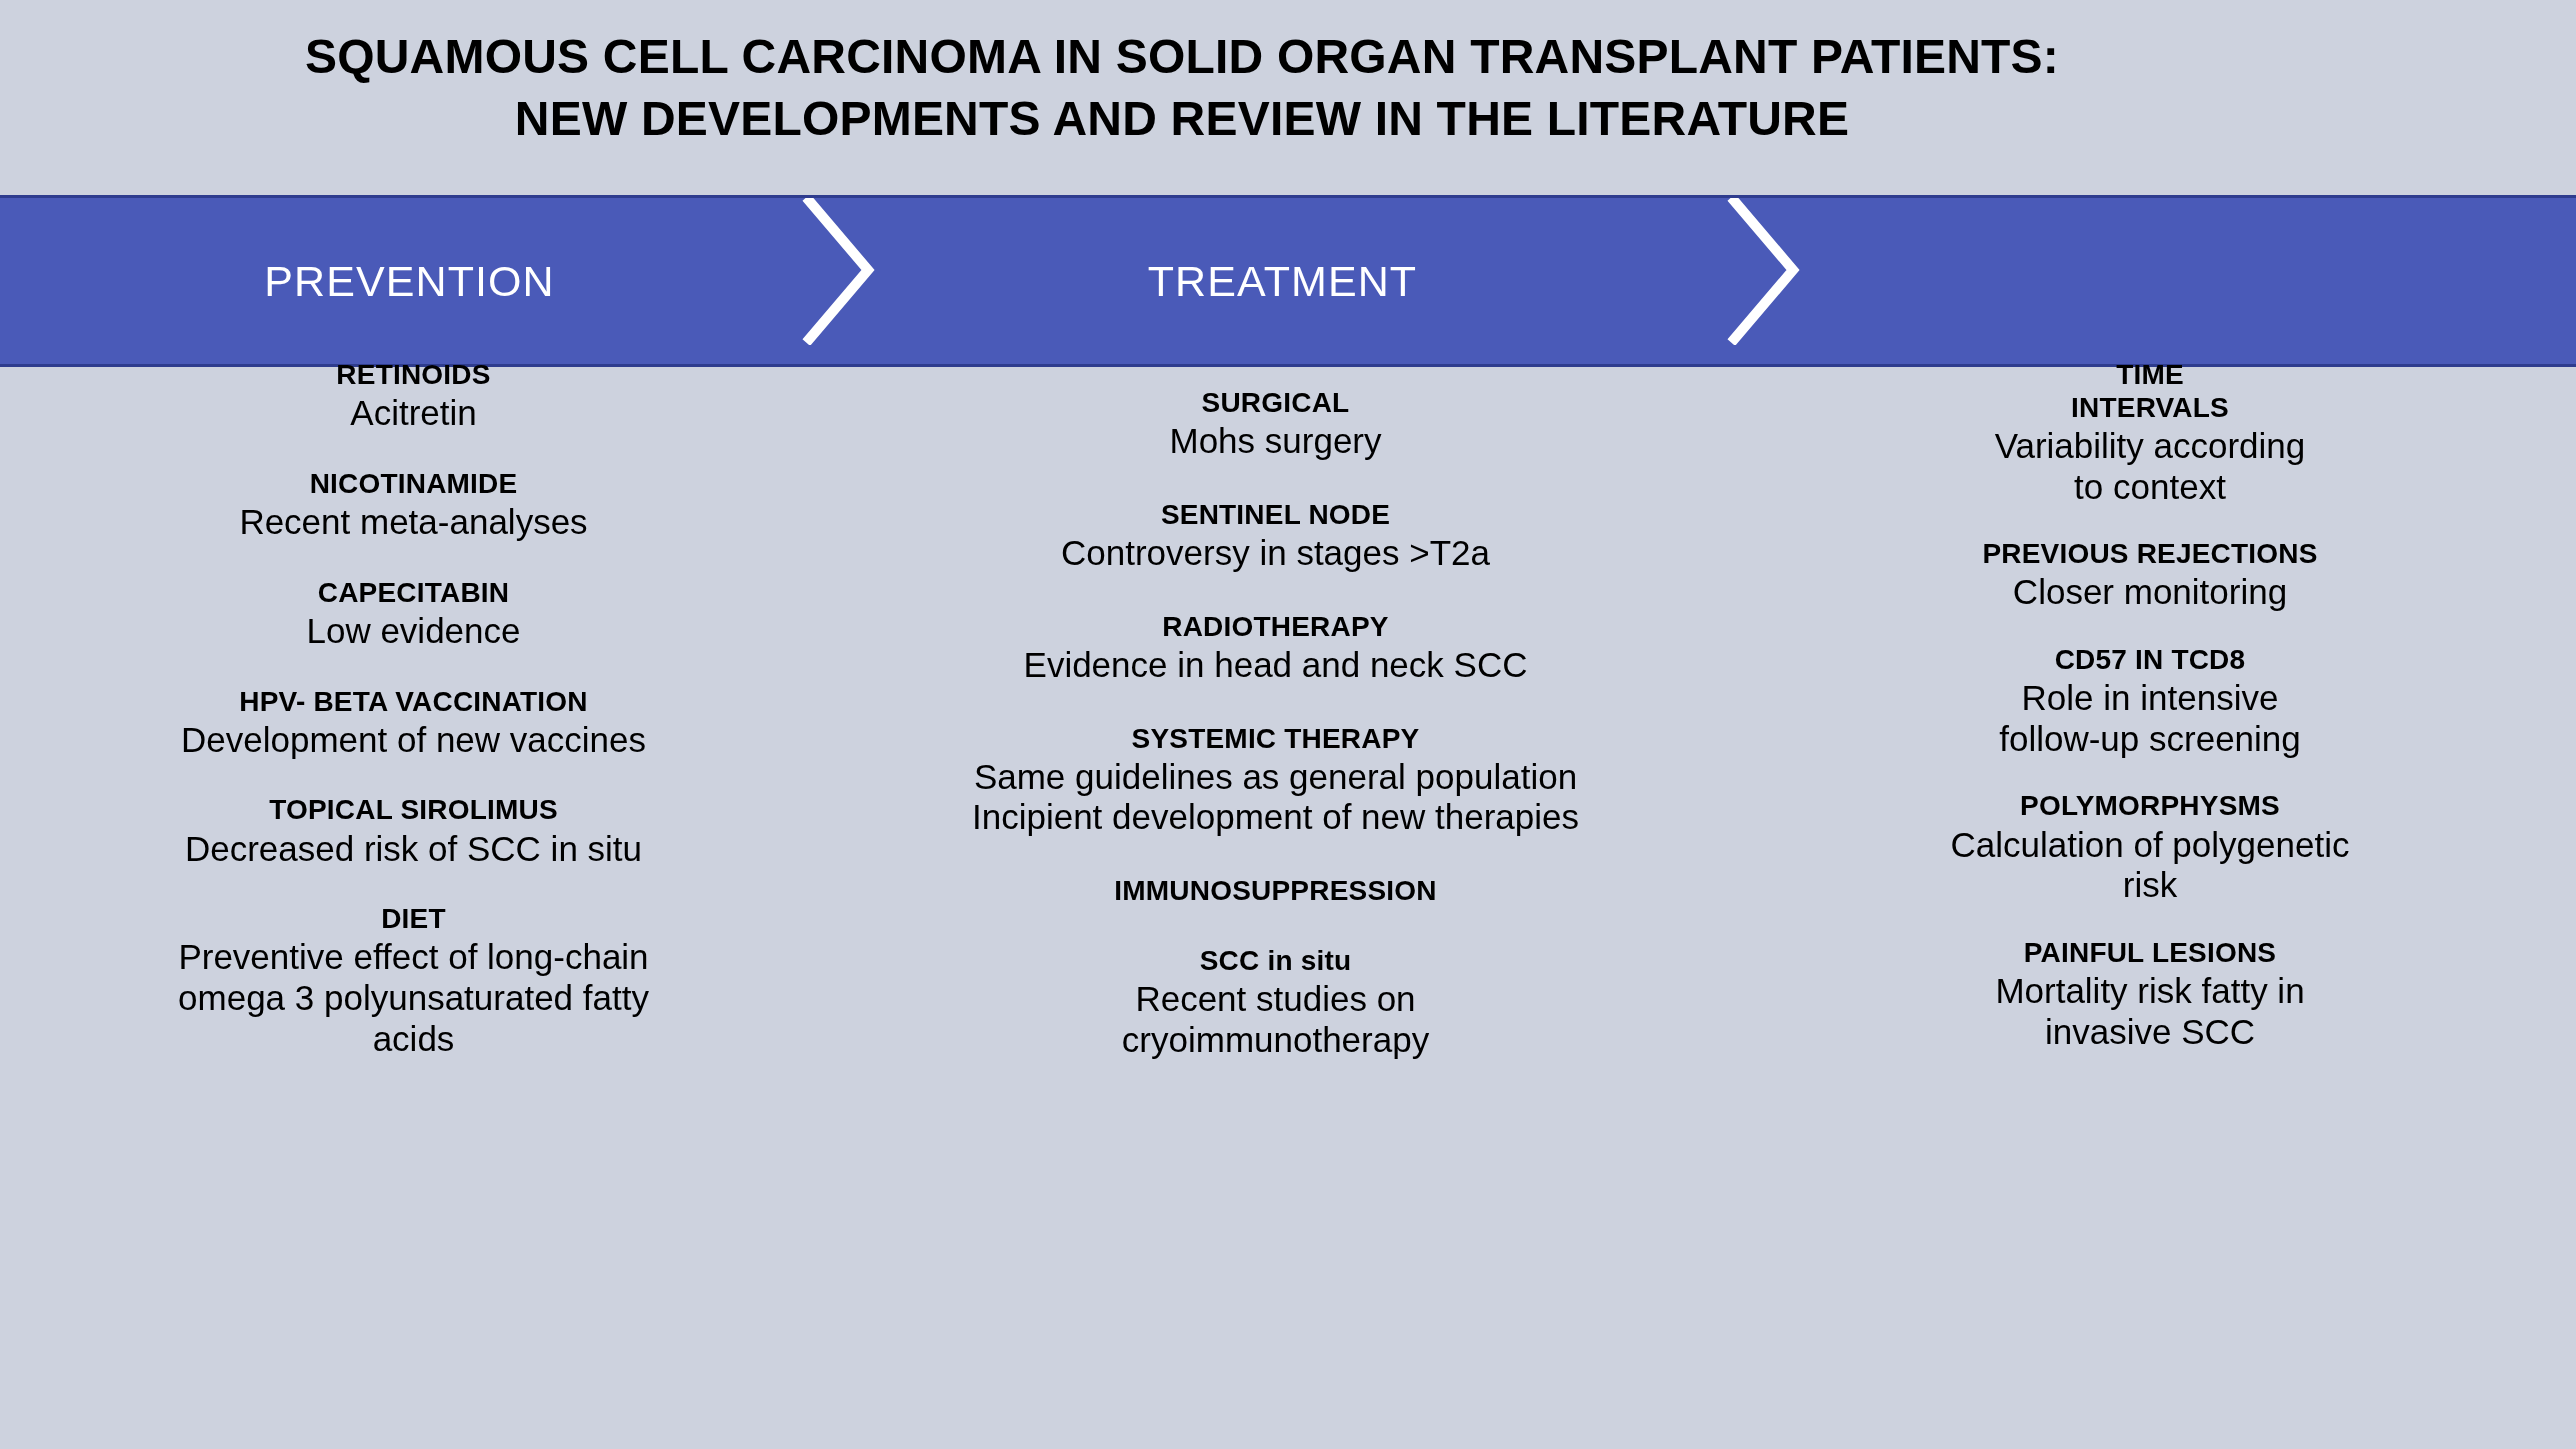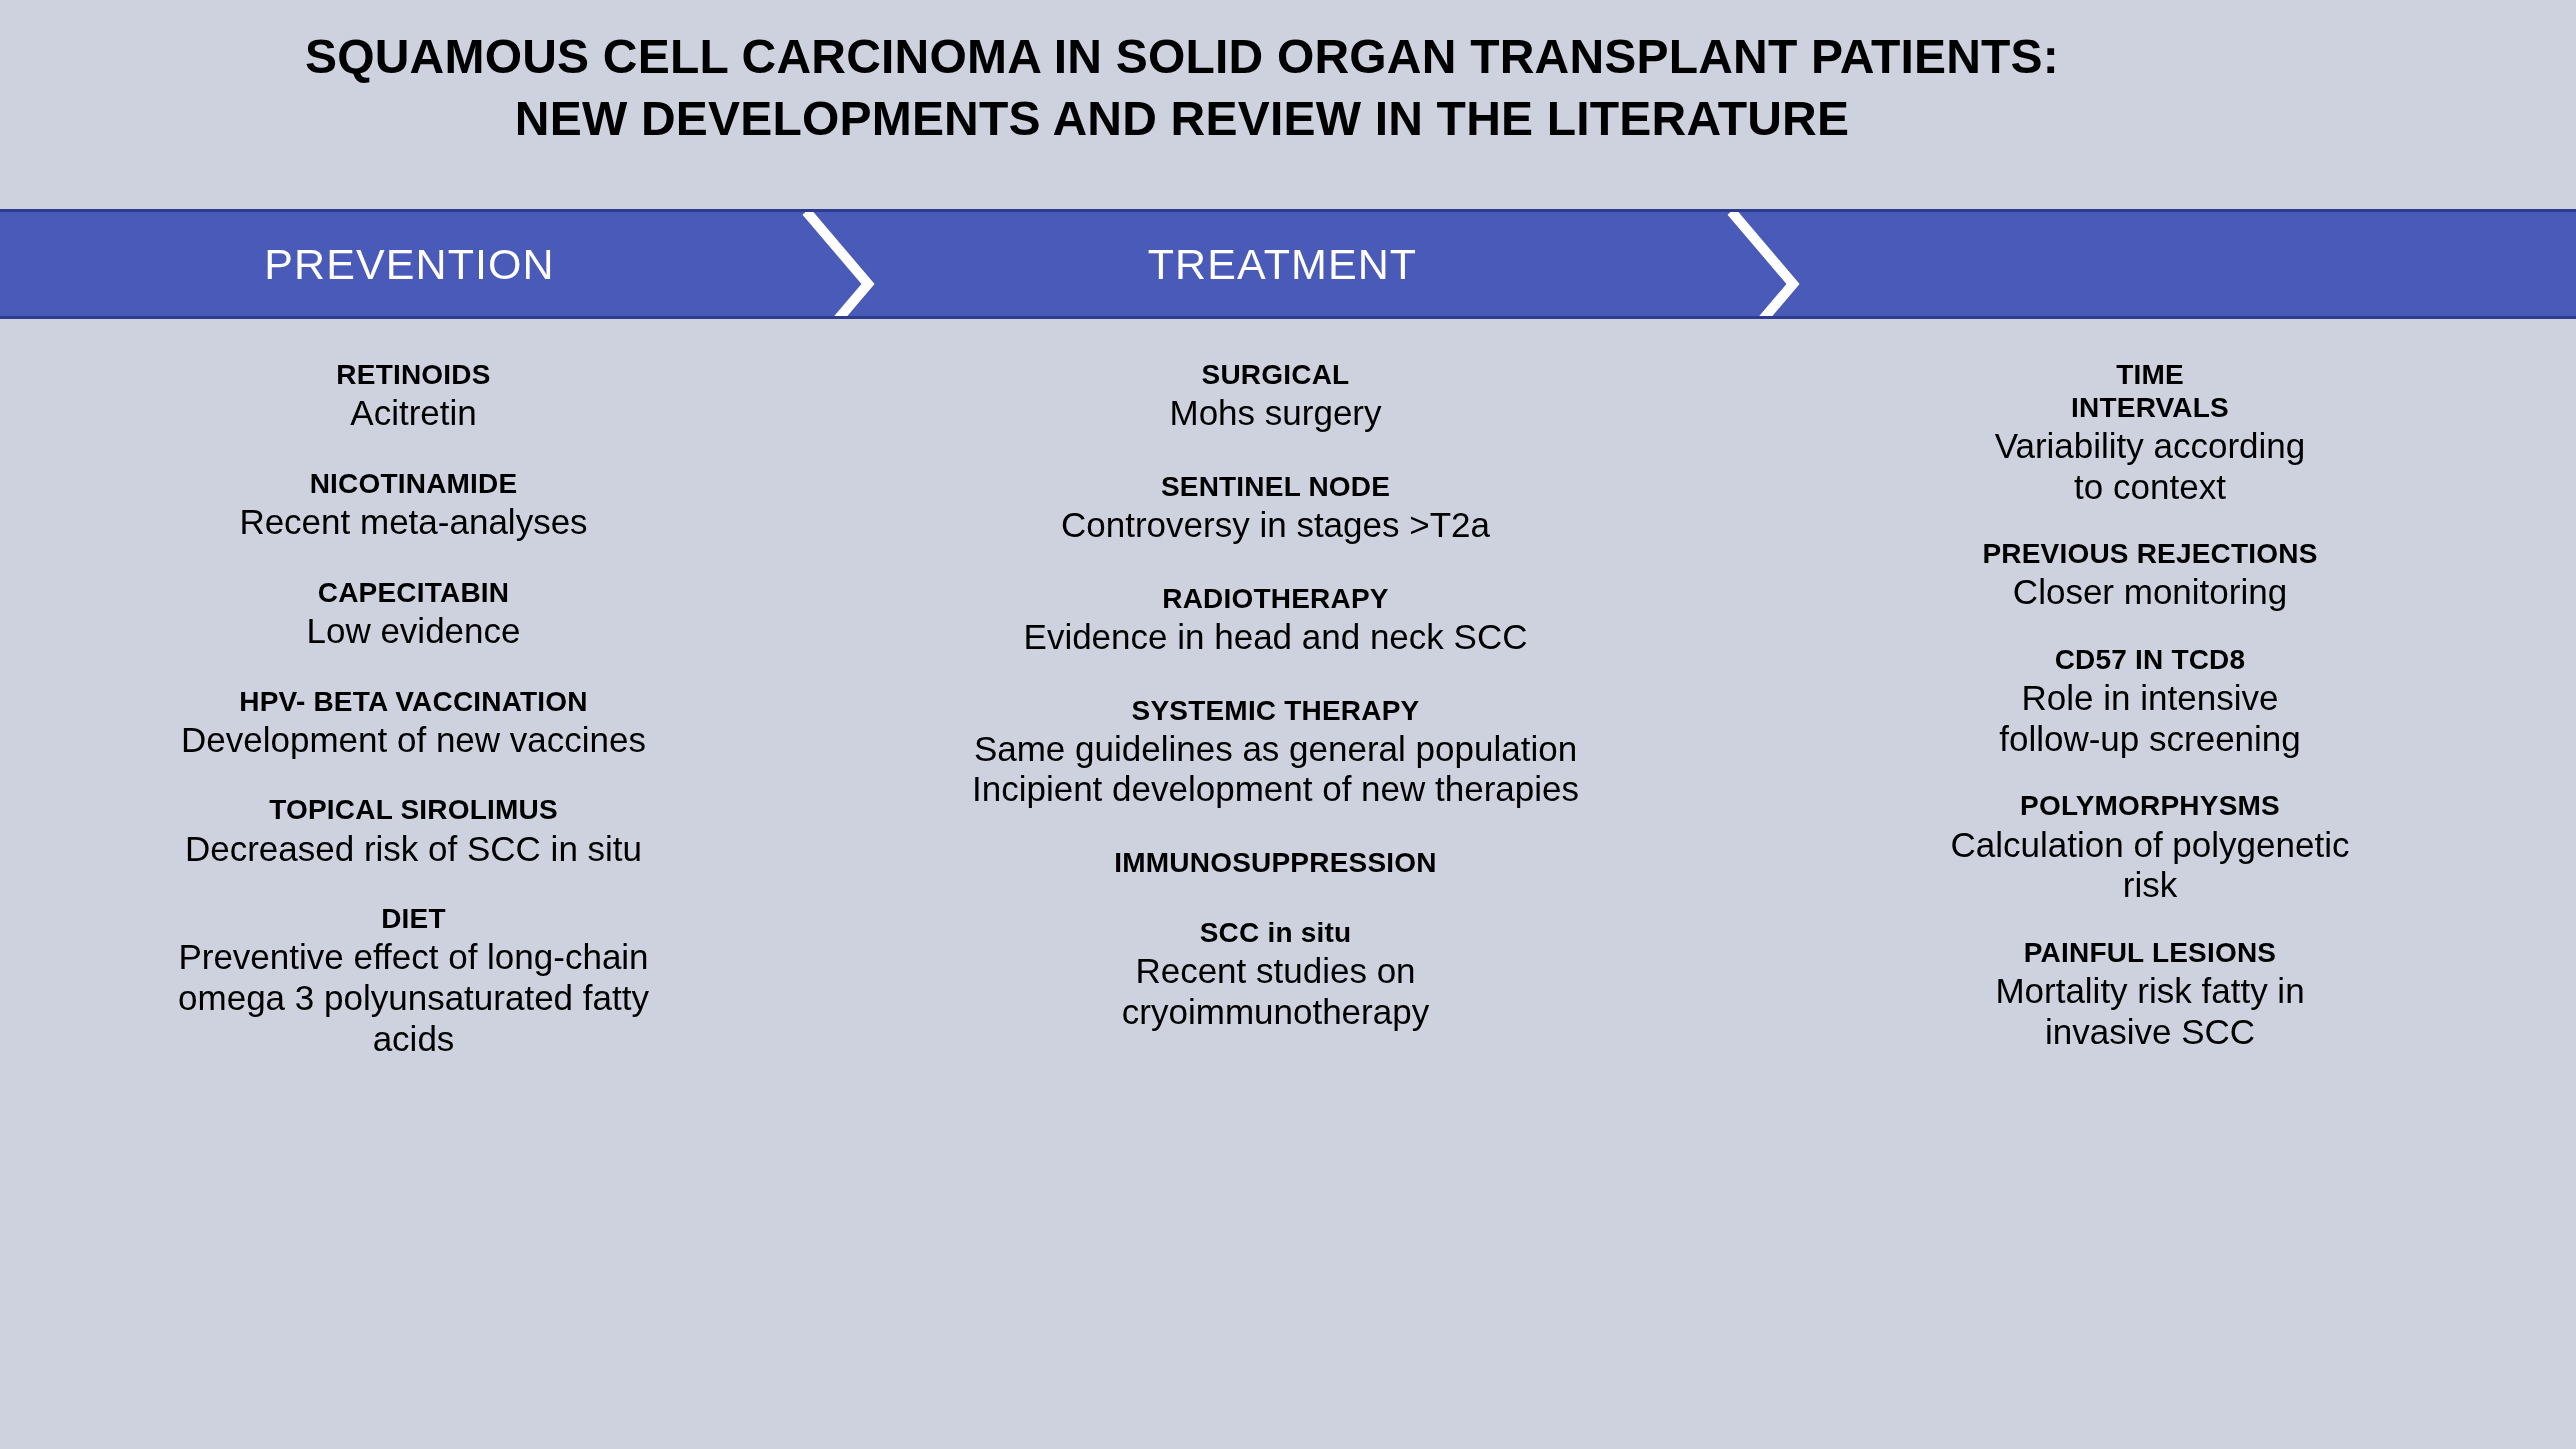--- a/index.html
+++ b/index.html
@@ -28,23 +28,23 @@
     letter-spacing: 0.2px;
     line-height: 1.30;
     color: #000000;
     white-space: nowrap;
   }
 
   
   .band {
     position: absolute;
     left: 0px;
-    top: 209px;
+    top: 195px;
     width: 2576px;
-    height: 110px;
+    height: 172px;
     background: #4a5ab8;
     border-top: 3.1px solid #2e3c8e;
     border-bottom: 3.9px solid #2e3c8e;
     box-sizing: border-box;
     overflow: hidden;
     text-decoration: underline;
   }
   .band-inner {
     position: relative;
     width: 100%;
@@ -86,21 +86,21 @@
     height: 1105px;
     display: flex;
     align-items: flex-start;
   }
   .column {
     box-sizing: border-box;
     text-align: center;
     padding-top: 14px;
   }
   .col-prevention { width: 827px; padding-left: 23px; padding-right: 23px; }
-  .col-treatment  { width: 897px; padding-left: 18.5px; padding-right: 18.5px; }
+  .col-treatment  { width: 897px; padding-left: 18.5px; padding-right: 18.5px; margin-top: 28px; }
   .col-followup   { width: 852px; padding-left: 31px; padding-right: 31px; }
 
   .entry {
     margin: 0 0 36px 0;
   }
   .entry:last-child { margin-bottom: 0; }
 
   .entry-title {
     font-size: 28px;
     font-weight: bold;

